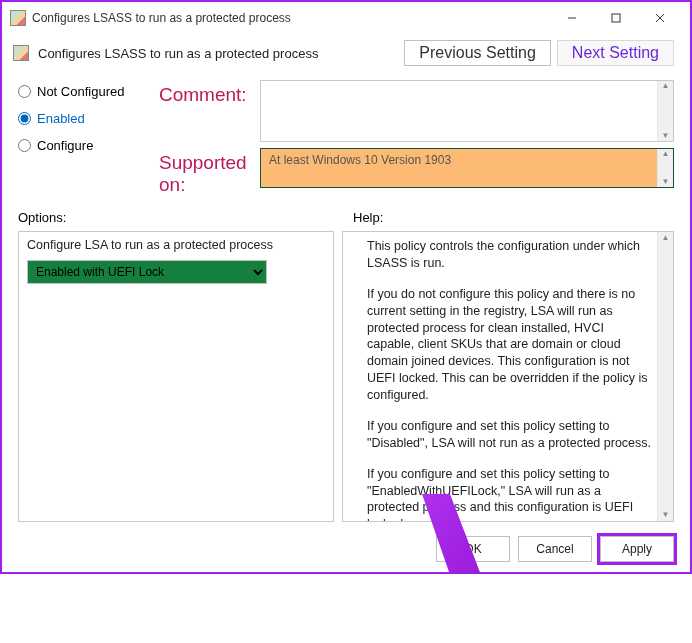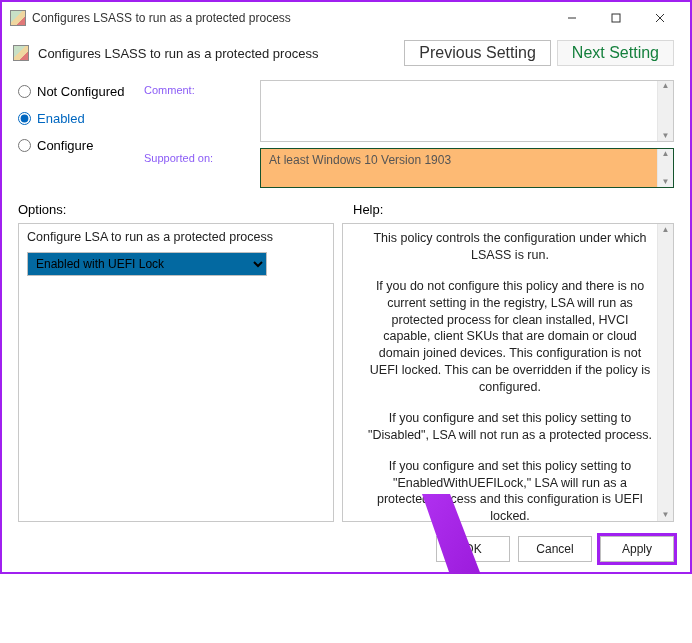--- a/index.html
+++ b/index.html
@@ -23,32 +23,32 @@
   display: flex; align-items: center; padding: 6px 16px 10px 10px;
 }
 .header-row .hicon { width: 18px; height: 18px; margin-right: 8px; display:flex; align-items:center; justify-content:center; }
 .header-row .hlabel { font-size: 13px; color: #222; flex: 0 0 auto; }
 .header-row .spacer { flex: 1; }
 .navbtn {
   height: 26px; padding: 0 14px; font-size: 16px;
   border: 1px solid #bfbfbf; background: #fff; color: #333;
   margin-left: 6px; cursor: pointer;
 }
-.navbtn:disabled, .navbtn.disabled { color: #15803d; border-color: #d9d9d9; background:#f8f8f8; }
+.navbtn:disabled, .navbtn.disabled { color: #6d28d9; border-color: #d9d9d9; background:#f8f8f8; }
 .config-area {
   display: grid;
   grid-template-columns: 120px 110px 1fr;
   padding: 4px 16px 0 16px;
   column-gap: 6px;
 }
 .radio-col { display: flex; flex-direction: column; gap: 12px; padding-top: 4px; font-size: 13px; }
 .radio-item { display: flex; gap: 6px; cursor: pointer; }
 .radio-item input { margin:0; accent-color:#0067c0; }
 .radio-item.selected { color: #0067c0; }
-.labels-col { font-size: 11px; color: #8b5cf6; }
+.labels-col { font-size: 19px; color: #be185d; margin-left: 15px; }
 .labels-col .lbl1 { height: 66px; padding-top: 4px; }
 .labels-col .lbl2 { padding-top: 6px; }
 .fields-col { display: flex; flex-direction: column; }
 .textarea-wrap {
   position: relative; height: 62px;
   border: 1px solid #c8c8c8; background: #fff;
   display: flex;
 }
 .textarea-wrap .ta { flex:1; border:none; resize:none; outline:none; font-size:12px; padding:4px; background:#fff; }
 .textarea-wrap .scroll-v { width:16px; background:#f0f0f0; display:flex; flex-direction:column; justify-content:space-between; align-items:center; border-left:1px solid #e6e6e6; }
@@ -67,23 +67,23 @@
 .pane {
   border: 1px solid #c8c8c8; background: #fff;
   flex: 1; min-height: 0; position: relative;
   display: flex; flex-direction: column;
 }
 .pane.left { flex: 0 0 316px; }
 .pane-inner { padding: 6px 8px; font-size: 12.5px; color:#222; overflow:hidden; flex:1; }
 .select-label { margin-bottom: 8px; }
 select.combo {
   width: 240px; height: 24px; font-size: 12px;
-  border: 1px solid #bfbfbf; background:#0369a1; padding: 2px 4px;
-}
-.help-text p { margin: 0 0 14px 16px; line-height: 1.35; text-align: center; }
+  border: 1px solid #bfbfbf; background:#15803d; padding: 2px 4px;
+}
+.help-text p { margin: 0 0 14px 16px; line-height: 1.35; }
 .pane .scroll-v-outer {
   position:absolute; right:0; top:0; bottom:0; width:16px;
   background:#f0f0f0; border-left:1px solid #e6e6e6;
   display:flex; flex-direction:column; justify-content:space-between; align-items:center;
 }
 .pane .scroll-v-outer div { font-size:8px; color:#888; line-height:12px; }
 .footer {
   display:flex; justify-content:flex-end; align-items:center;
   padding: 6px 16px 10px 16px; gap: 8px;
 }

